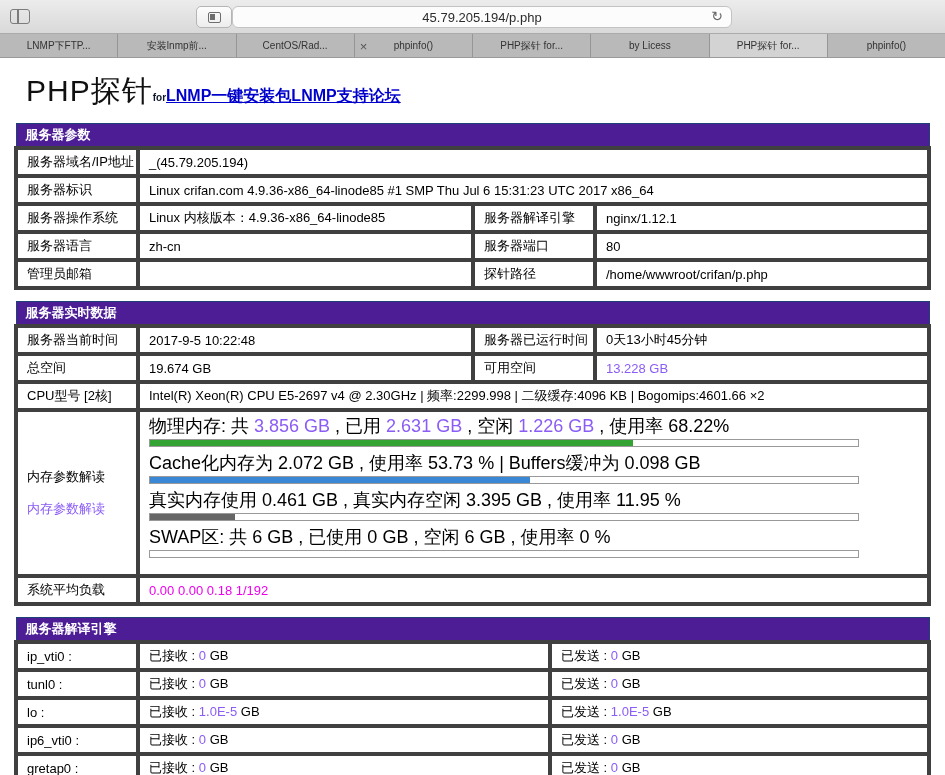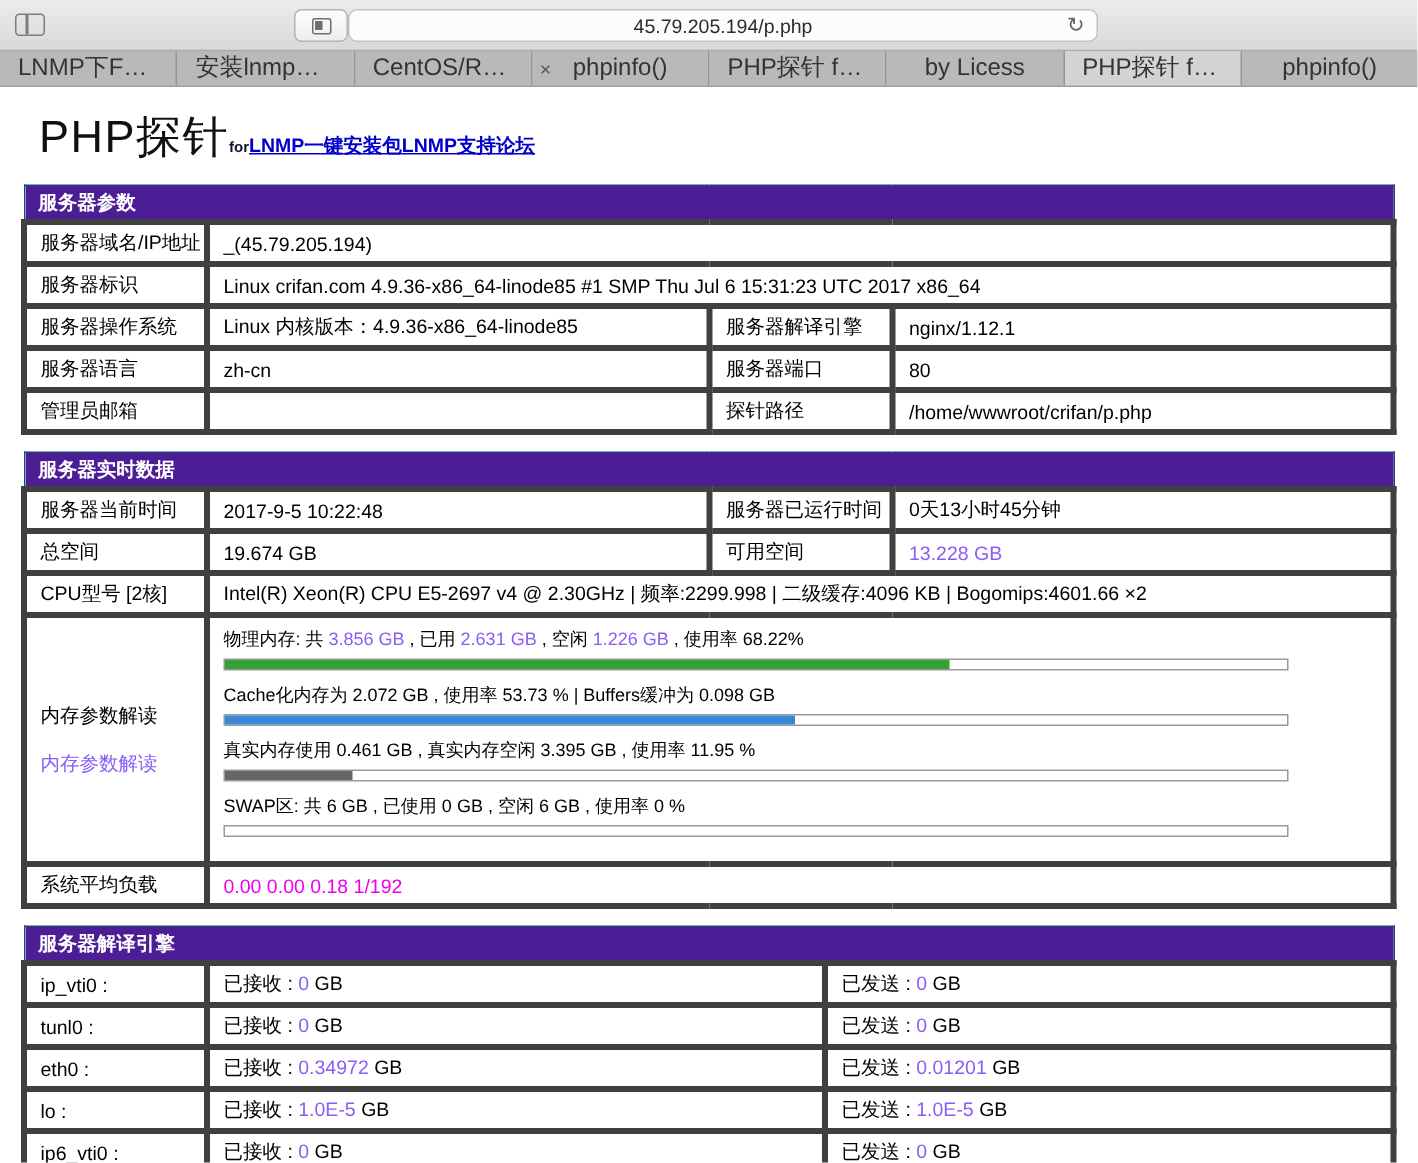--- a/index.html
+++ b/index.html
@@ -20,40 +20,40 @@
     background:#fcfcfc; border:1px solid #c3c3c3; border-radius:6px;
     display:flex; align-items:center; justify-content:center; }
   .url-text { font-size:13px; color:#2c2c2c; }
   .reload { position:absolute; right:8px; top:1px; font-size:14px; color:#666; }
 
   .tabbar { height:24px; background:#b2b2b2; display:flex; border-bottom:1px solid #9b9b9b; }
   .tab { flex:1; position:relative; display:flex; align-items:center; justify-content:center;
     background:#b9b9b9; border-right:1px solid #969696; overflow:hidden; }
   .tab:last-child { border-right:none; }
   .tab.active { background:#d3d3d3; }
-  .tab-label { font-size:16px; color:#333; white-space:nowrap; overflow:hidden; text-overflow:ellipsis; padding:0 12px; }
+  .tab-label { font-size:10px; color:#333; white-space:nowrap; overflow:hidden; text-overflow:ellipsis; padding:0 12px; }
   .tab-close { position:absolute; left:5px; top:50%; transform:translateY(-50%); font-size:13px; color:#555; line-height:1; }
 
   
   .content { padding:0 14px; }
   .page-head { padding:13px 12px 11px; display:flex; align-items:baseline; gap:0; }
   .page-title { font-size:30px; color:#101010; letter-spacing:1px; }
   .for { font-size:10px; font-weight:bold; color:#0f172a; }
-  .hlink { font-size:13px; font-weight:bold; color:#0000cc; text-decoration:underline; cursor:pointer; }
+  .hlink { font-size:16px; font-weight:bold; color:#0000cc; text-decoration:underline; cursor:pointer; }
 
   table.info { width:100%; border-collapse:collapse; table-layout:fixed; font-size:13px; color:#000; margin-bottom:11px; }
   .info td { border:4px solid #404040; padding:3px 9px; height:26px; overflow:hidden; white-space:nowrap; vertical-align:middle; }
   .info td.sec { background:#4c1d95; color:#fff; font-weight:bold; border:1px solid #1e4278; height:21px; padding:2px 9px; }
   col.c1 { width:122px; } col.c3 { width:122px; } col.c4 { width:334px; }
   col.n1 { width:122px; } col.n2 { width:412px; }
   .red { color:#8b5cf6; }
   .load { color:#ee00ee; }
 
   td.mem-cell { white-space:normal; padding:6px 9px 8px; }
-  .mem-line { font-size:12px; line-height:17px; }
+  .mem-line { font-size:18px; line-height:17px; }
   .membar { width:710px; height:8px; border:1px solid #999; background:#fff; margin:4px 0 8px; }
   .membar .fill { height:100%; }
   td.mem-lbl { white-space:normal; }
   .mem-lbl .lk { margin-top:14px; }
 </style>
 </head>
 <body>
 
 <div class="toolbar">
   <div class="tb-btn">
@@ -219,25 +219,20 @@
       <td>ip_vti0 :</td>
       <td><span>已接收 : </span><span class="red">0</span><span> GB</span></td>
       <td><span>已发送 : </span><span class="red">0</span><span> GB</span></td>
     </tr>
     <tr>
       <td>tunl0 :</td>
       <td><span>已接收 : </span><span class="red">0</span><span> GB</span></td>
       <td><span>已发送 : </span><span class="red">0</span><span> GB</span></td>
     </tr>
     <tr>
-      <td>eth0 :</td>
-      <td><span>已接收 : </span><span class="red">0.34972</span><span> GB</span></td>
-      <td><span>已发送 : </span><span class="red">0.01201</span><span> GB</span></td>
-    </tr>
-    <tr>
       <td>lo :</td>
       <td><span>已接收 : </span><span class="red">1.0E-5</span><span> GB</span></td>
       <td><span>已发送 : </span><span class="red">1.0E-5</span><span> GB</span></td>
     </tr>
     <tr>
       <td>ip6_vti0 :</td>
       <td><span>已接收 : </span><span class="red">0</span><span> GB</span></td>
       <td><span>已发送 : </span><span class="red">0</span><span> GB</span></td>
     </tr>
     <tr>

